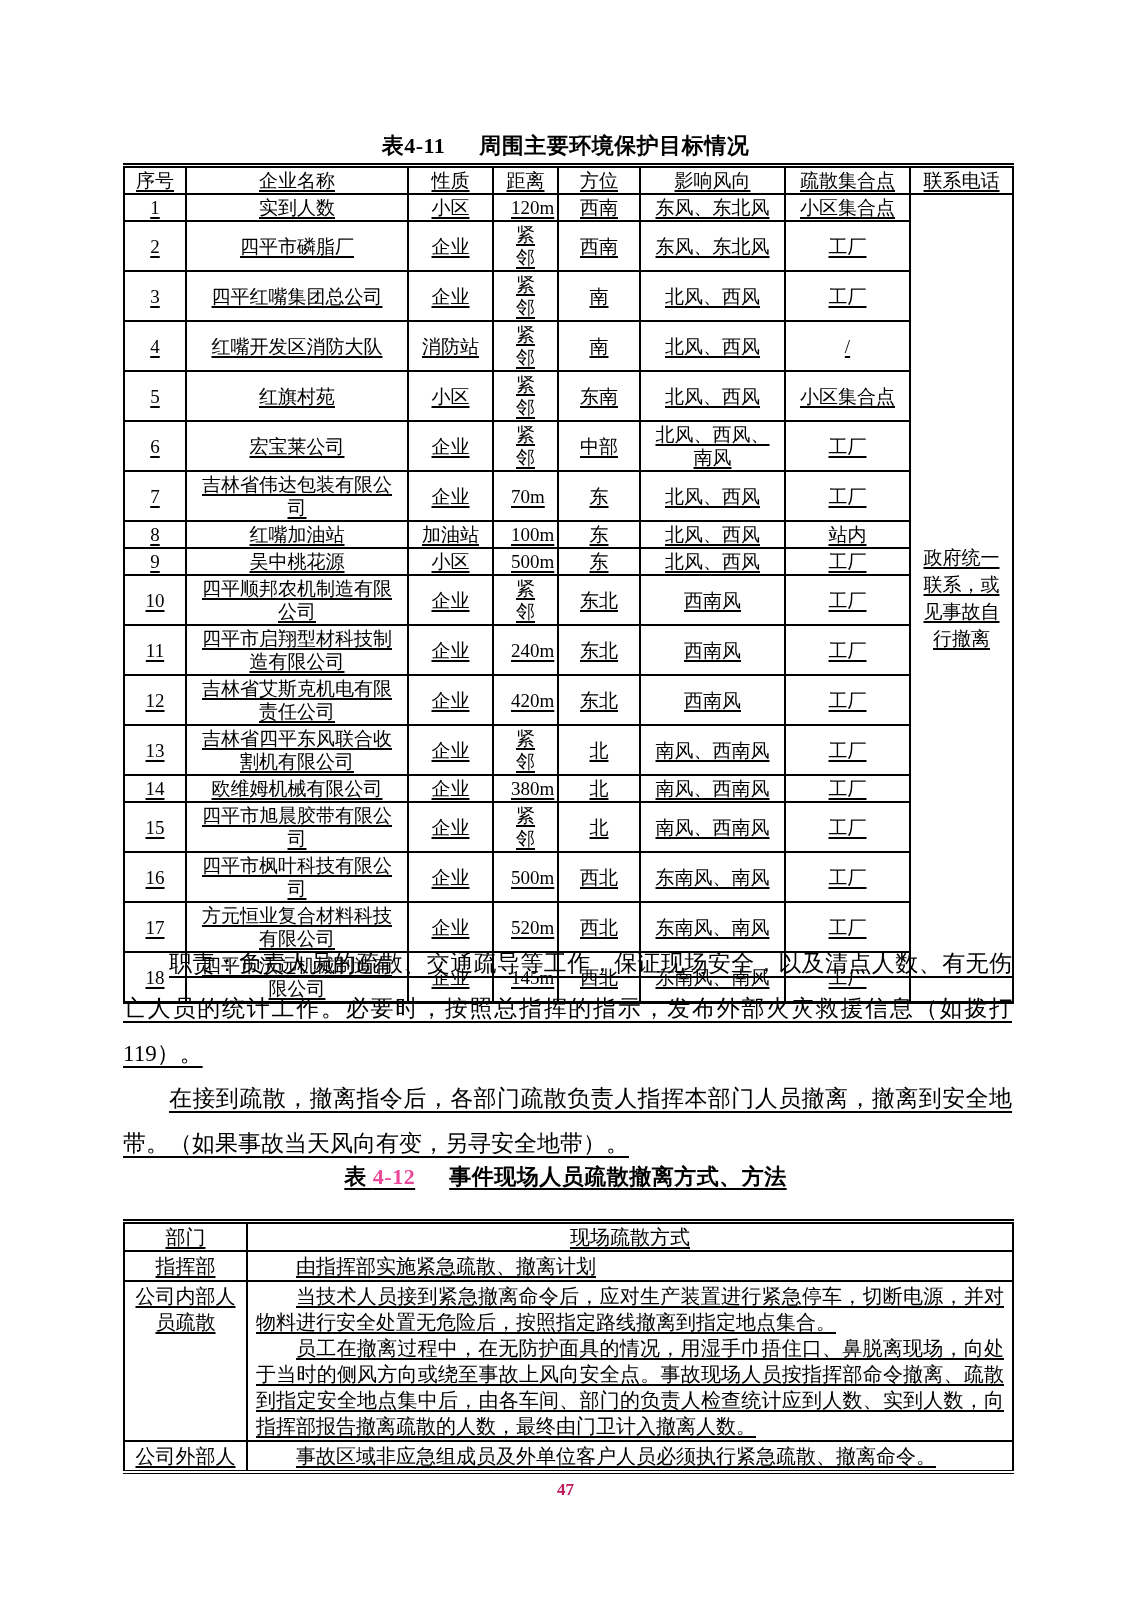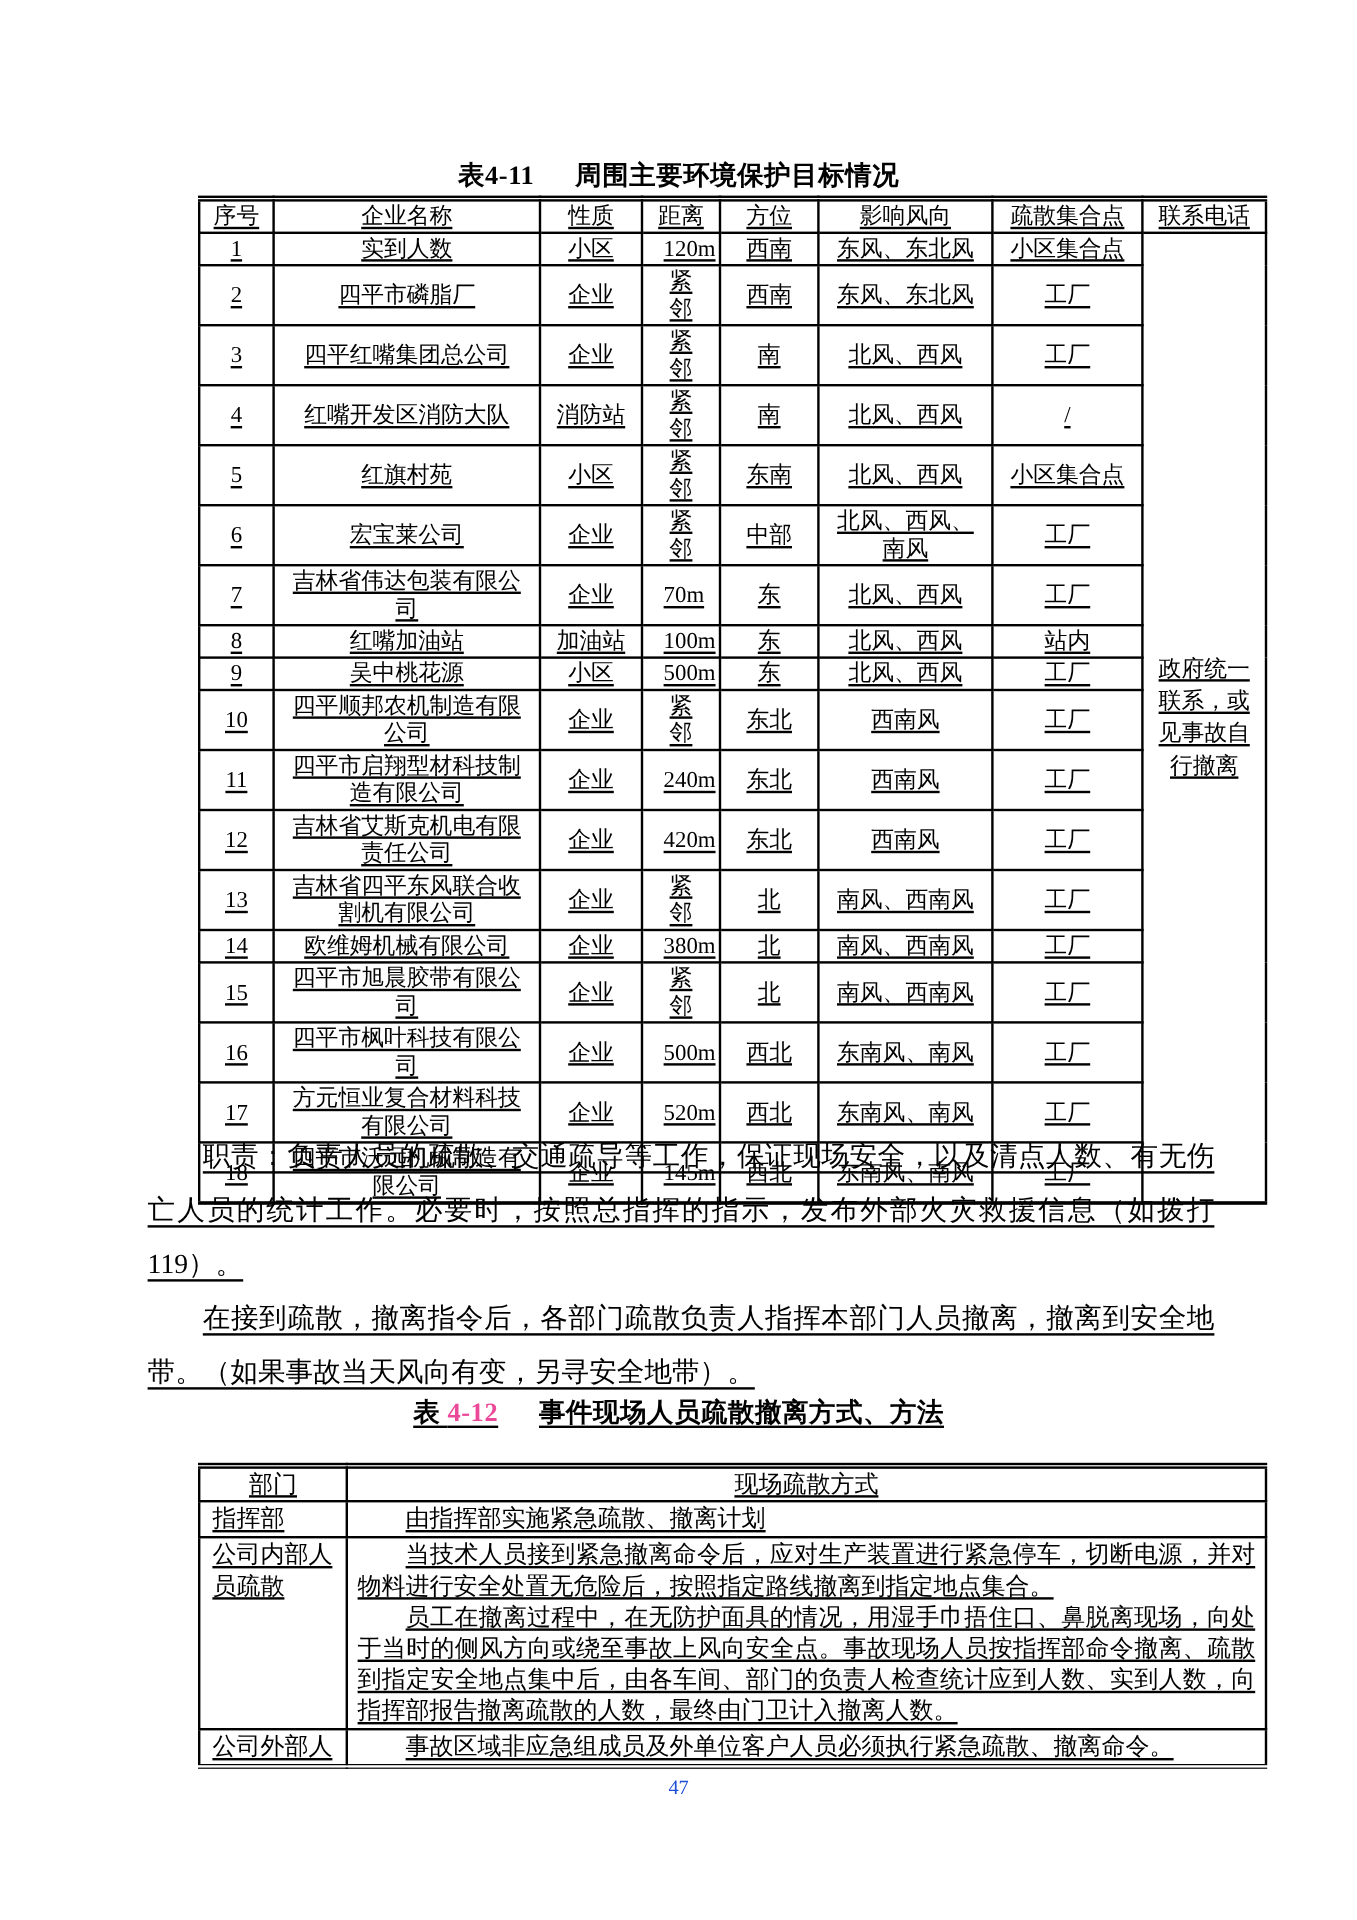--- a/index.html
+++ b/index.html
@@ -18,21 +18,21 @@
     letter-spacing:0.5px;
   }
   #t1-title{top:132px;}
   #t2-title{top:1163px;}
   .title-label{margin-right:34px;}
   .title-underline{text-decoration:underline;text-underline-offset:4px;text-decoration-thickness:2px;}
   .label-num-blue{color:#ec4899;}
   
   table{
     position:absolute;left:123px;width:889px;
-    border-collapse:collapse;table-layout:fixed;margin-left:42px;
+    border-collapse:collapse;table-layout:fixed;
   }
   th,td{
     border:2px solid #000;
     font-weight:normal;
     text-decoration:underline;
     text-underline-offset:3px;
     text-decoration-thickness:1.5px;
     overflow:hidden;
   }
   
@@ -57,32 +57,33 @@
     margin:0;text-indent:2em;text-align:justify;
     text-decoration:underline;text-underline-offset:5px;text-decoration-thickness:1.5px;
   }
   
   #table2{top:1219px;border-top:5px double #000;border-bottom:4px double #000;}
   #table2 th,#table2 td{
     font-size:20px;line-height:26px;
     vertical-align:middle;padding:0 10px;
   }
   #table2 th{height:26px;text-align:center;}
-  #table2 td.t2-dept{text-align:left;height:26px;}
+  #table2 td.t2-dept{text-align:center;height:26px;}
   #table2 td.t2-dept.v-top{vertical-align:top;padding-top:1px;}
   #table2 td.t2-content{text-align:left;padding:1px 8px;}
   #table2 td.t2-content.v-top{vertical-align:top;}
   #table2 td.t2-content p{
     margin:0;text-indent:2em;text-align:justify;
   }
   
   .page-number{
     position:absolute;top:1480px;left:0;width:100%;
-    text-align:center;font-size:17px;color:#1d4ed8;
+    text-align:center;font-size:17px;color:#be185d;
     font-family:"Liberation Serif","DejaVu Serif",serif;
+    font-weight:bold;
   }
 </style>
 </head>
 <body>
 
 <div class="page">
 
   <div class="t-title" id="t1-title">
     <span class="title-label">表4-11</span><span>周围主要环境保护目标情况</span>
   </div>

